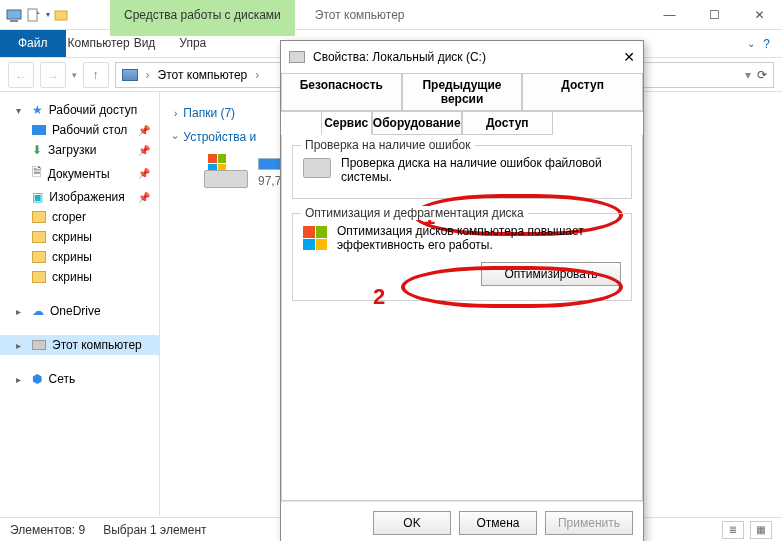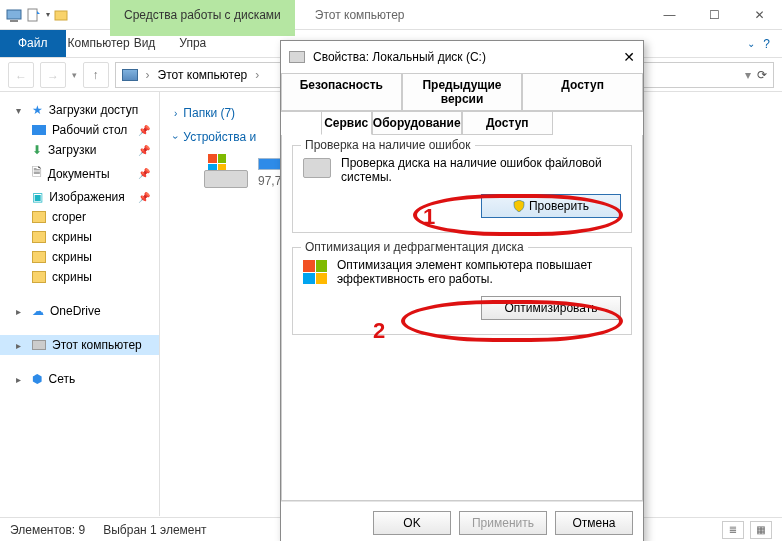--- a/index.html
+++ b/index.html
@@ -146,21 +146,21 @@
     <span style="color:#888;">▾</span>
     <span class="reload">⟳</span>
   </div>
 </div>
 
 <div class="body">
   <div class="sidebar">
     <div class="tree-item">
         <span class="caret">▾</span>
         <span class="ico-star">★</span>
-        <span>Загрузки доступ</span>
+        <span>Рабочий доступ</span>
       </div>
     <div class="tree-item">
         <span class="caret"></span>
         <span class="ico-desktop"></span>
         <span>Рабочий стол</span>
         <span class="pin">📌</span>
       </div>
     <div class="tree-item">
         <span class="caret"></span>
         <span class="ico-down">⬇</span>
@@ -273,48 +273,40 @@
     <div class="tab">Оборудование</div>
     <div class="tab">Доступ</div>
   </div>
   <div class="dlg-body">
     <div class="group">
       <div class="group-title">Проверка на наличие ошибок</div>
       <div class="group-row">
         <div class="hdd-ico"></div>
         <div>Проверка диска на наличие ошибок файловой системы.</div>
       </div>
-      <div class="grp-btn-row">
-        <span class="btn primary">
-          <svg class="shield" viewBox="0 0 12 12">
-              <path d="M6 0l5 2v3c0 3-2 5-5 7C3 10 1 8 1 5V2z" fill="#f7c600" stroke="#0a64ad" stroke-width="0.5"></path>
-            </svg>
-          <span>Проверить</span>
-        </span>
-      </div>
       <div class="oval" style="left:120px; top:48px; width:210px; height:42px;"></div>
       <div class="ann" style="left:130px; top:58px;">1</div>
     </div>
 
     <div class="group">
       <div class="group-title">Оптимизация и дефрагментация диска</div>
       <div class="group-row">
         <div class="defrag-ico">
             <div></div>
             <div></div>
             <div></div>
             <div></div>
           </div>
-        <div>Оптимизация элемент компьютера повышает эффективность его работы.</div>
+        <div>Оптимизация дисков компьютера повышает эффективность его работы.</div>
       </div>
       <div class="grp-btn-row">
         <span class="btn">Оптимизировать</span>
       </div>
       <div class="oval" style="left:108px; top:52px; width:222px; height:42px;"></div>
       <div class="ann" style="left:80px; top:70px;">2</div>
     </div>
   </div>
   <div class="dlg-btns">
     <span class="btn">OK</span>
+    <span class="btn">Отмена</span>
     <span class="btn disabled">Применить</span>
-    <span class="btn">Отмена</span>
   </div>
 </div>
 
 </body></html>

